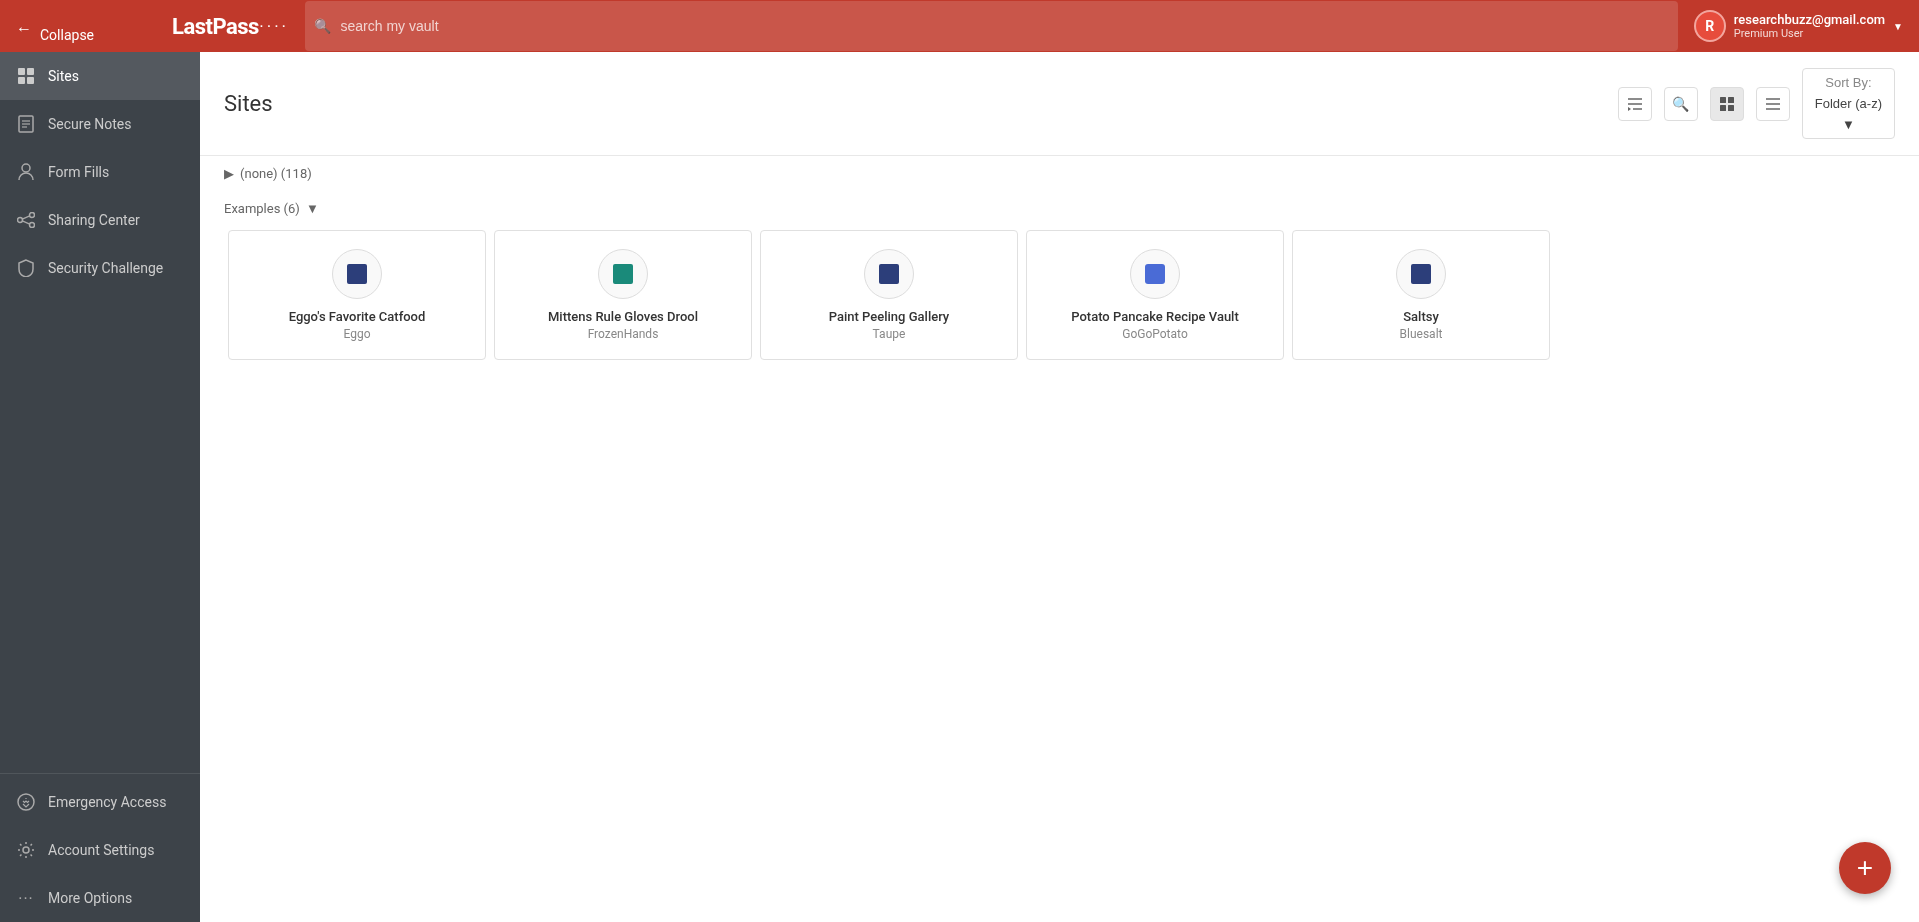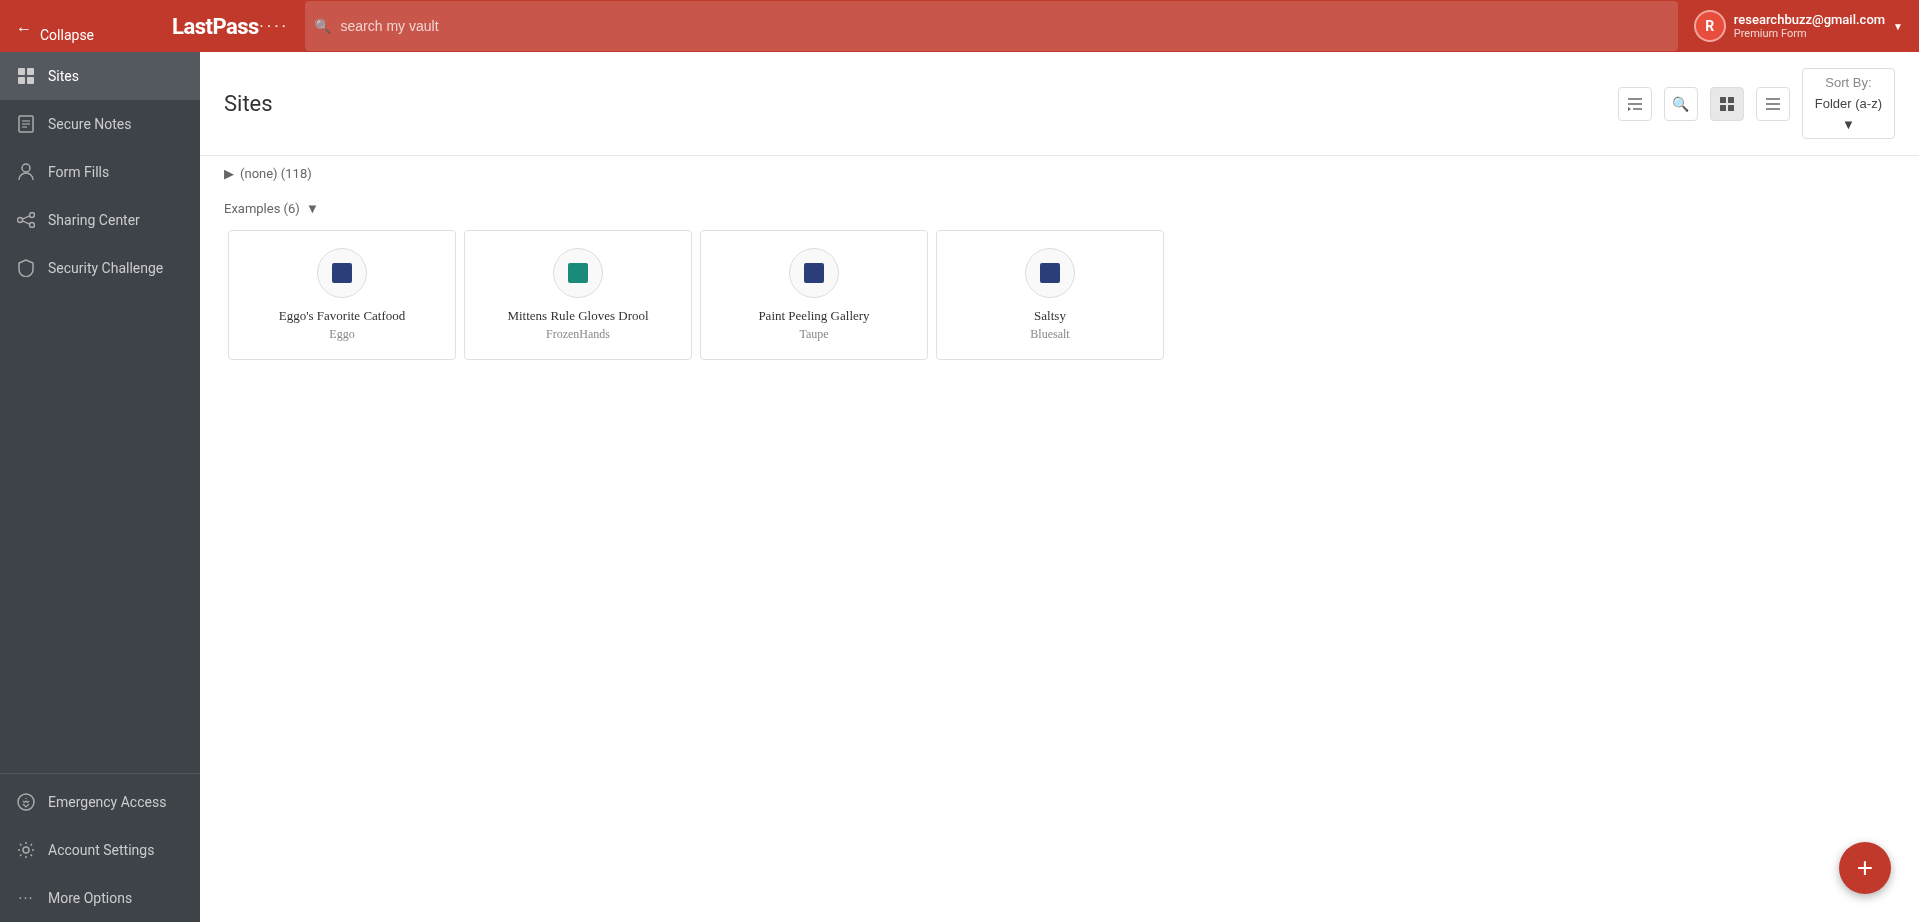--- a/index.html
+++ b/index.html
@@ -153,35 +153,34 @@
     }
 
     
     .vault-grid {
       display: flex;
       flex-wrap: wrap;
       gap: 0;
       padding: 0 24px 16px 24px;
     }
     .vault-card {
-      width: 228px;
+      width: 258px;
       height: 130px;
       border: 1px solid #e0e0e0;
       border-radius: 4px;
       margin: 4px;
       cursor: pointer;
       display: flex;
       flex-direction: column;
       align-items: center;
       justify-content: center;
       gap: 10px;
       background: white;
       transition: box-shadow 0.15s;
       padding: 16px;
-      font-family: Liberation Serif, serif;
     }
     .vault-card-icon {
       width: 50px; height: 50px;
       border-radius: 50%;
       border: 1px solid #ddd;
       background: #f9f9f9;
       display: flex; align-items: center; justify-content: center;
     }
     .vault-card-info {
       text-align: center;
@@ -234,21 +233,21 @@
   <div class="search-wrap">
     <span class="search-icon-top">🔍</span>
     <input class="search-bar" type="text" placeholder="search my vault" style="">
   </div>
   <div class="topbar-user">
     <div class="topbar-avatar">
       <span>R</span>
     </div>
     <div class="topbar-user-info">
       <div class="topbar-user-email">researchbuzz@gmail.com</div>
-      <div class="topbar-user-plan">Premium Form</div>
+      <div class="topbar-user-plan">Premium User</div>
     </div>
     <span class="topbar-chevron">▼</span>
   </div>
 </div>
 
 <div class="main-layout">
 
   <div class="sidebar">
     <div class="sidebar-item active">
       <div class="sidebar-icon">
@@ -404,20 +403,29 @@
       <div class="vault-card">
         <div class="vault-card-icon">
           <div class="fav-square" style="background:#2c3e7a;"></div>
         </div>
         <div class="vault-card-info">
           <div class="vault-card-name">Paint Peeling Gallery</div>
           <div class="vault-card-user">Taupe</div>
         </div>
       </div>
 
+      <div class="vault-card">
+        <div class="vault-card-icon">
+          <div class="fav-square" style="background:#4a6bd6;border-radius:3px;"></div>
+        </div>
+        <div class="vault-card-info">
+          <div class="vault-card-name">Potato Pancake Recipe Vault</div>
+          <div class="vault-card-user">GoGoPotato</div>
+        </div>
+      </div>
 
       <div class="vault-card">
         <div class="vault-card-icon">
           <div class="fav-square" style="background:#2c3e7a;"></div>
         </div>
         <div class="vault-card-info">
           <div class="vault-card-name">Saltsy</div>
           <div class="vault-card-user">Bluesalt</div>
         </div>
       </div>

